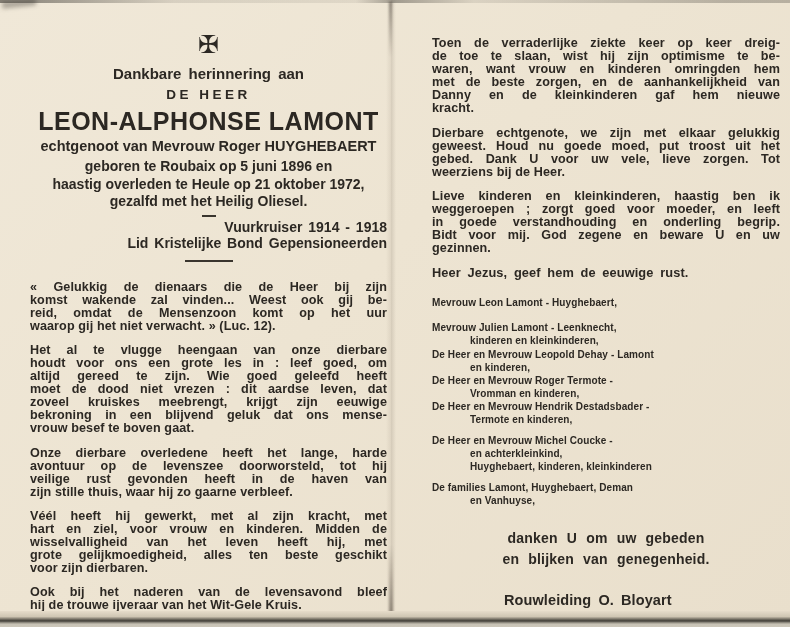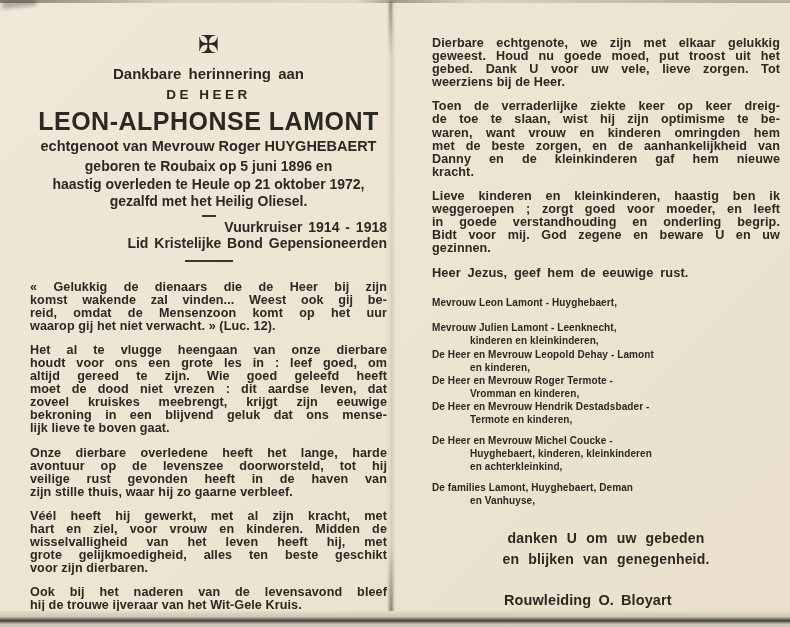--- a/index.html
+++ b/index.html
@@ -89,21 +89,21 @@
         <div class="line">reid, omdat de Mensenzoon komt op het uur</div>
         <div class="line last">waarop gij het niet verwacht. » (Luc. 12).</div>
       </div>
       <div class="para">
         <div class="line">Het al te vlugge heengaan van onze dierbare</div>
         <div class="line">houdt voor ons een grote les in : leef goed, om</div>
         <div class="line">altijd gereed te zijn. Wie goed geleefd heeft</div>
         <div class="line">moet de dood niet vrezen : dit aardse leven, dat</div>
         <div class="line">zoveel kruiskes meebrengt, krijgt zijn eeuwige</div>
         <div class="line">bekroning in een blijvend geluk dat ons mense-</div>
-        <div class="line last">lijk lieve te boven gaat.</div>
+        <div class="line last">vrouw besef te boven gaat.</div>
       </div>
       <div class="para">
         <div class="line">Onze dierbare overledene heeft het lange, harde</div>
         <div class="line">avontuur op de levenszee doorworsteld, tot hij</div>
         <div class="line">veilige rust gevonden heeft in de haven van</div>
         <div class="line last">zijn stille thuis, waar hij zo gaarne verbleef.</div>
       </div>
       <div class="para">
         <div class="line">Véél heeft hij gewerkt, met al zijn kracht, met</div>
         <div class="line">hart en ziel, voor vrouw en kinderen. Midden de</div>
@@ -114,32 +114,32 @@
       <div class="para">
         <div class="line">Ook bij het naderen van de levensavond bleef</div>
         <div class="line last">hij de trouwe ijveraar van het Wit-Gele Kruis.</div>
       </div>
     </div>
   </div>
 
   <div class="page page-right">
     <div class="body-text">
       <div class="para">
-        <div class="line">Dierbare echtgenote, we zijn met elkaar gelukkig</div>
-        <div class="line">geweest. Houd nu goede moed, put troost uit het</div>
-        <div class="line">gebed. Dank U voor uw vele, lieve zorgen. Tot</div>
-        <div class="line last">weerziens bij de Heer.</div>
-      </div>
-      <div class="para">
         <div class="line">Toen de verraderlijke ziekte keer op keer dreig-</div>
         <div class="line">de toe te slaan, wist hij zijn optimisme te be-</div>
         <div class="line">waren, want vrouw en kinderen omringden hem</div>
         <div class="line">met de beste zorgen, en de aanhankelijkheid van</div>
         <div class="line">Danny en de kleinkinderen gaf hem nieuwe</div>
         <div class="line last">kracht.</div>
+      </div>
+      <div class="para">
+        <div class="line">Dierbare echtgenote, we zijn met elkaar gelukkig</div>
+        <div class="line">geweest. Houd nu goede moed, put troost uit het</div>
+        <div class="line">gebed. Dank U voor uw vele, lieve zorgen. Tot</div>
+        <div class="line last">weerziens bij de Heer.</div>
       </div>
       <div class="para">
         <div class="line">Lieve kinderen en kleinkinderen, haastig ben ik</div>
         <div class="line">weggeroepen ; zorgt goed voor moeder, en leeft</div>
         <div class="line">in goede verstandhouding en onderling begrip.</div>
         <div class="line">Bidt voor mij. God zegene en beware U en uw</div>
         <div class="line last">gezinnen.</div>
       </div>
       <div class="prayer">Heer Jezus, geef hem de eeuwige rust.</div>
 
@@ -158,22 +158,22 @@
         <div class="fam">
           <div>De Heer en Mevrouw Roger Termote -</div>
           <div class="cont">Vromman en kinderen,</div>
         </div>
         <div class="fam gap-after-sm">
           <div>De Heer en Mevrouw Hendrik Destadsbader -</div>
           <div class="cont">Termote en kinderen,</div>
         </div>
         <div class="fam gap-after-sm">
           <div>De Heer en Mevrouw Michel Coucke -</div>
+          <div class="cont">en achterkleinkind,</div>
           <div class="cont">Huyghebaert, kinderen, kleinkinderen</div>
-          <div class="cont">en achterkleinkind,</div>
         </div>
         <div class="fam">
           <div>De families Lamont, Huyghebaert, Deman</div>
           <div class="cont">en Vanhuyse,</div>
         </div>
       </div>
 
       <div class="thanks">
         <div>danken U om uw gebeden</div>
         <div>en blijken van genegenheid.</div>

